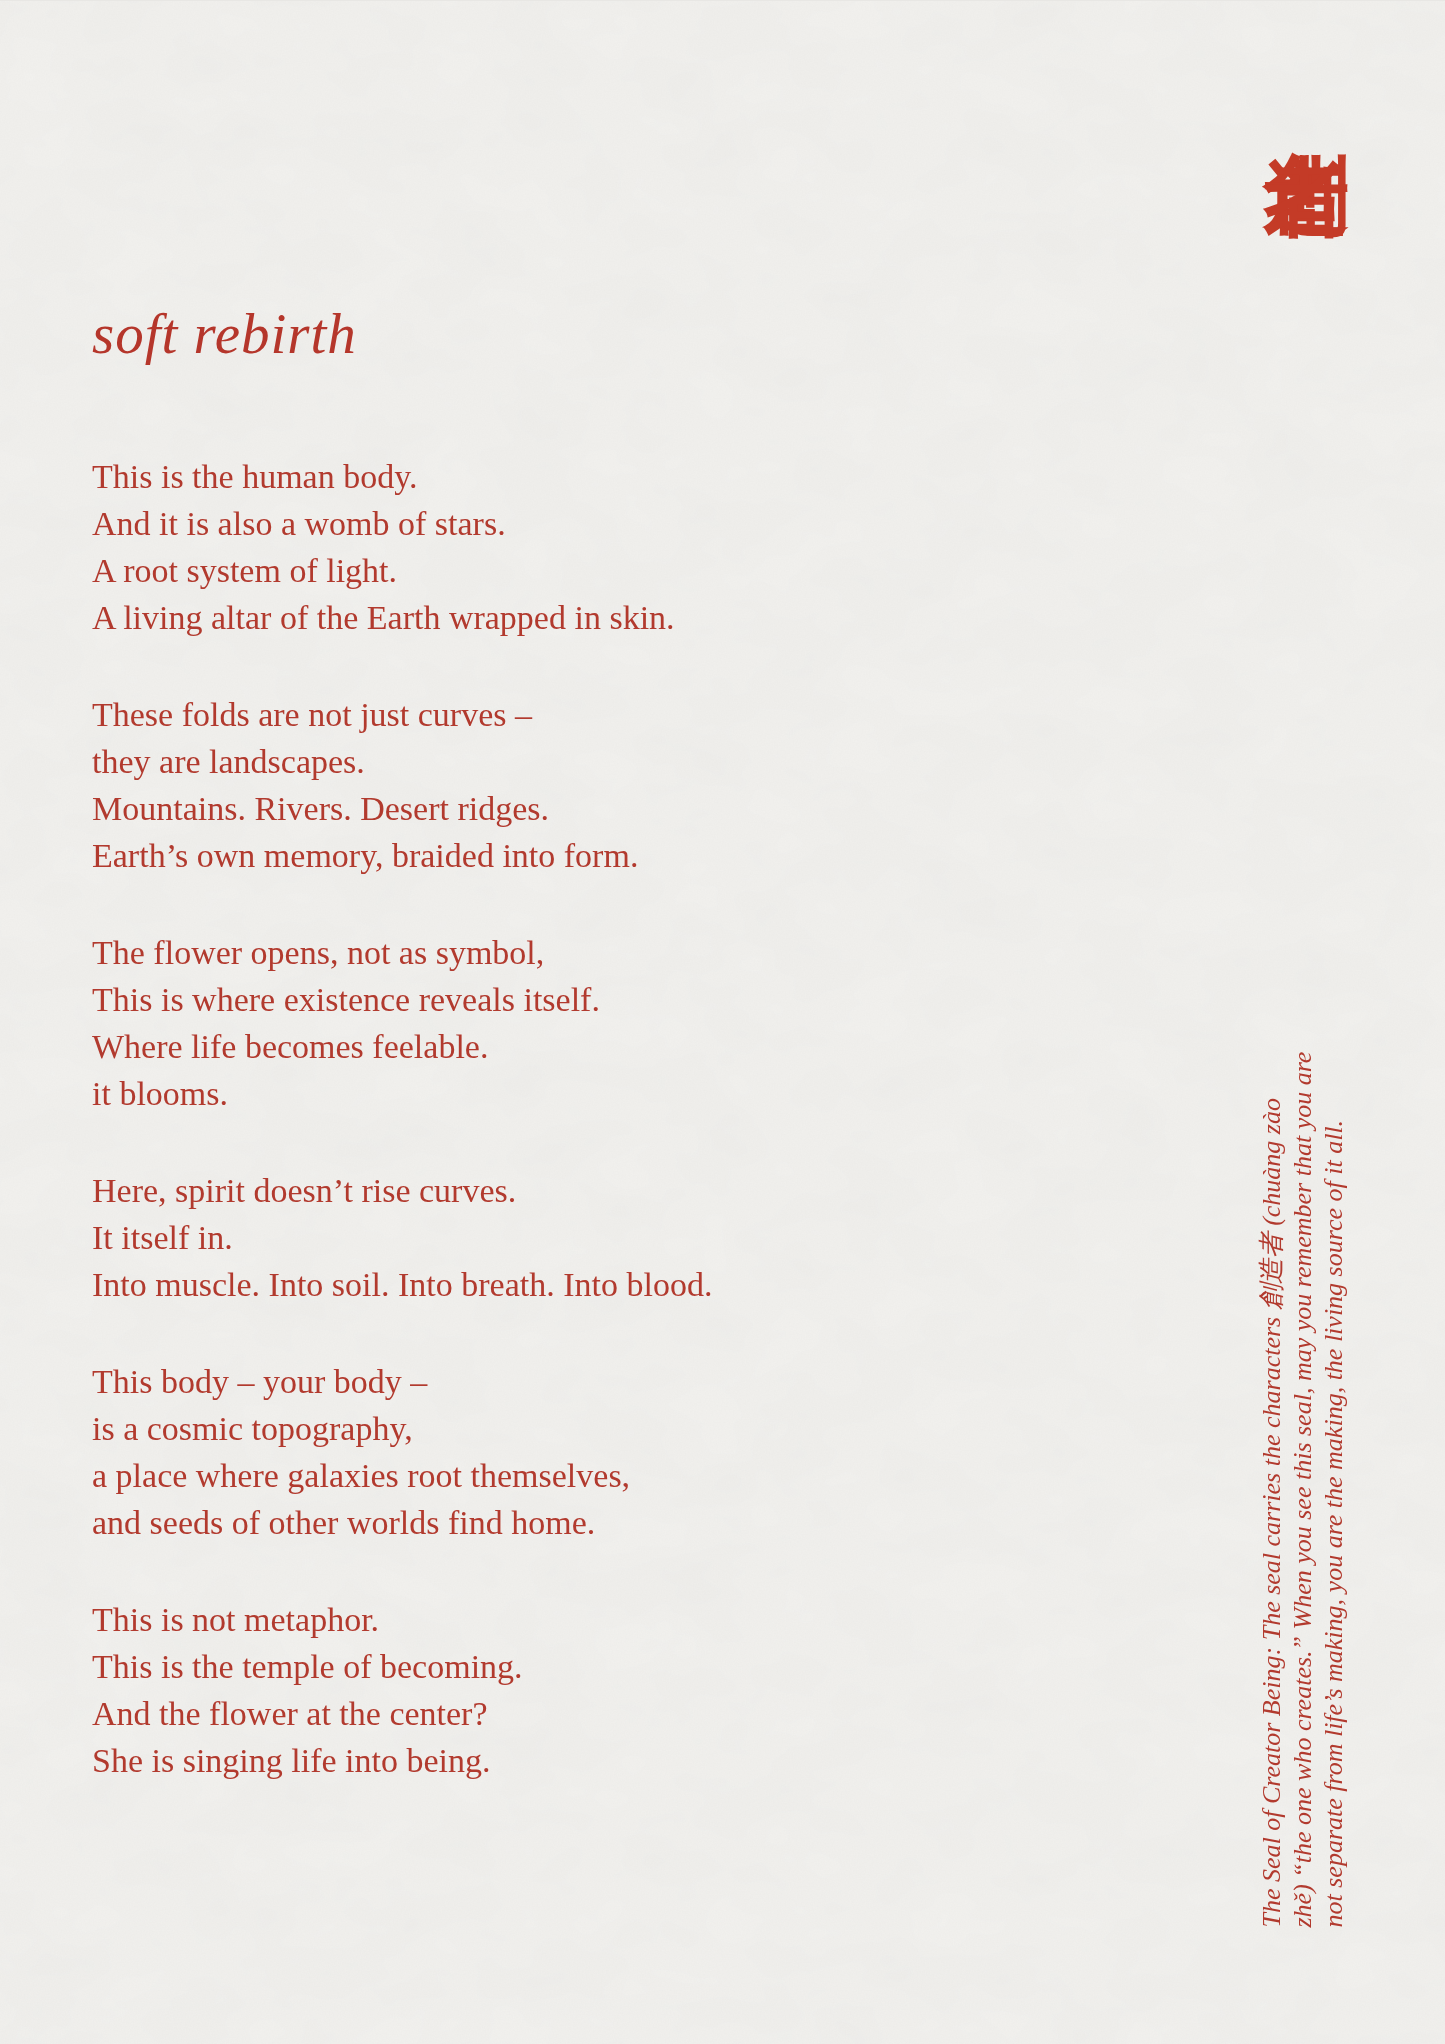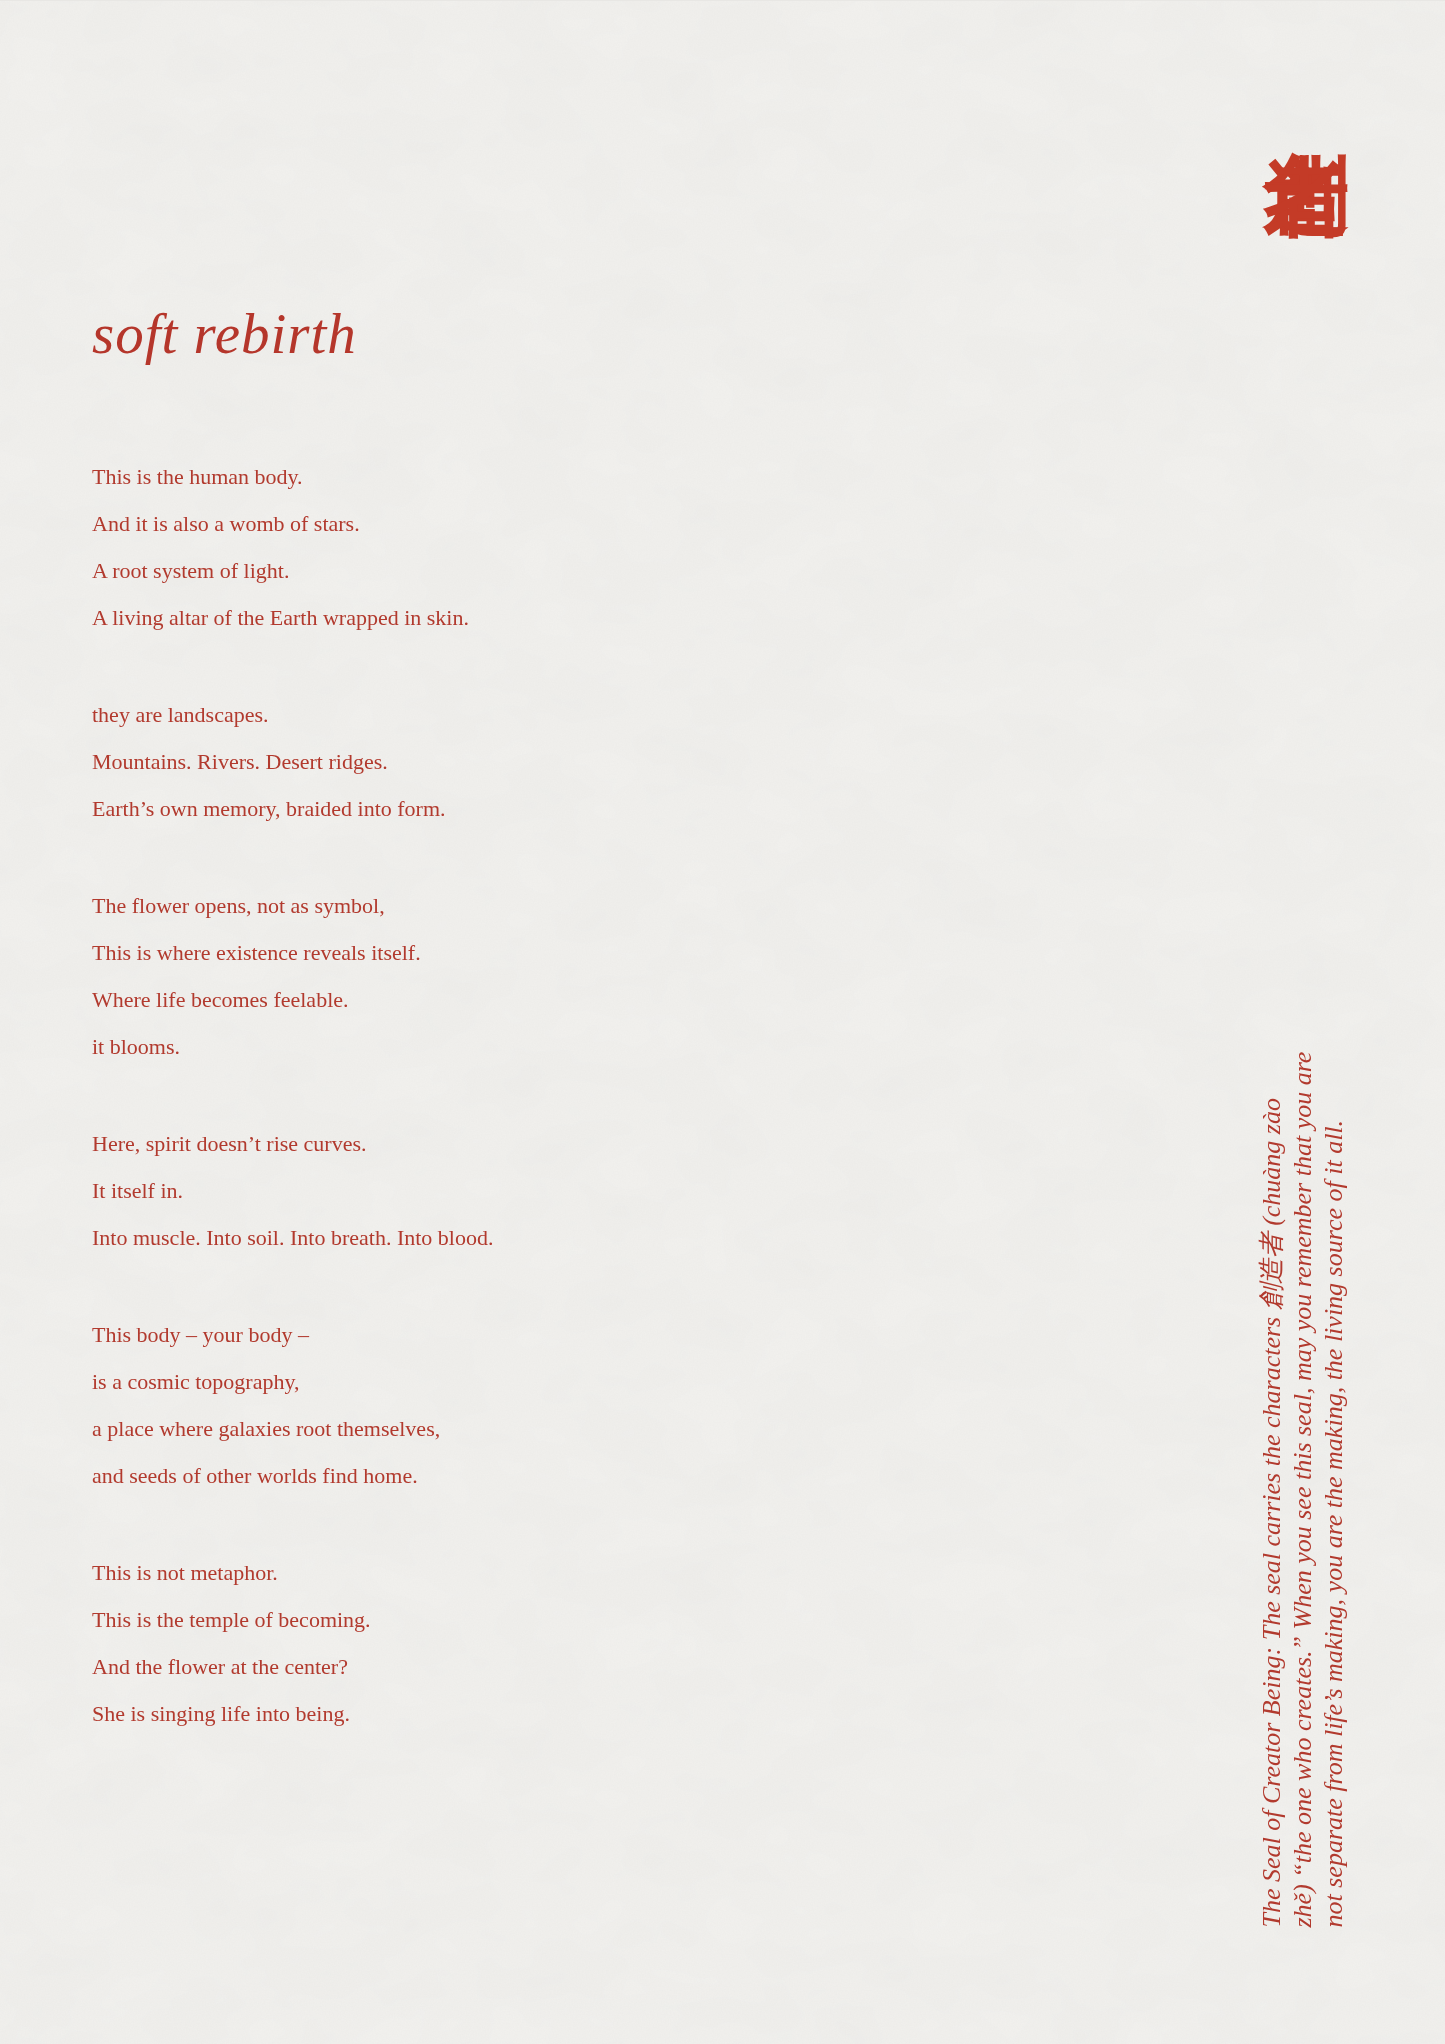--- a/index.html
+++ b/index.html
@@ -44,21 +44,21 @@
     font-weight: 400;
     font-style: italic;
     color: var(--title-red, #b5362b);
     letter-spacing: 1px;
   }
   .poem {
     position: absolute;
     left: 92px;
     top: 452px;
     width: 830px;
-    font-size: 22px;
+    font-size: 34px;
     line-height: 47px;
     color: var(--text-red, #b23a2e);
   }
   .stanza {
     margin: 0 0 50px 0;
   }
   .poem-line {
     display: block;
     white-space: nowrap;
   }
@@ -105,20 +105,21 @@
   <div class="poem">
 
     <p class="stanza">
       <span class="poem-line">This is the human body.</span>
       <span class="poem-line">And it is also a womb of stars.</span>
       <span class="poem-line">A root system of light.</span>
       <span class="poem-line">A living altar of the Earth wrapped in skin.</span>
     </p>
 
     <p class="stanza">
+      <span class="poem-line">These folds are not just curves –</span>
       <span class="poem-line">they are landscapes.</span>
       <span class="poem-line">Mountains. Rivers. Desert ridges.</span>
       <span class="poem-line">Earth’s own memory, braided into form.</span>
     </p>
 
     <p class="stanza">
       <span class="poem-line">The flower opens, not as symbol,</span>
       <span class="poem-line">This is where existence reveals itself.</span>
       <span class="poem-line">Where life becomes feelable.</span>
       <span class="poem-line">it blooms.</span>

